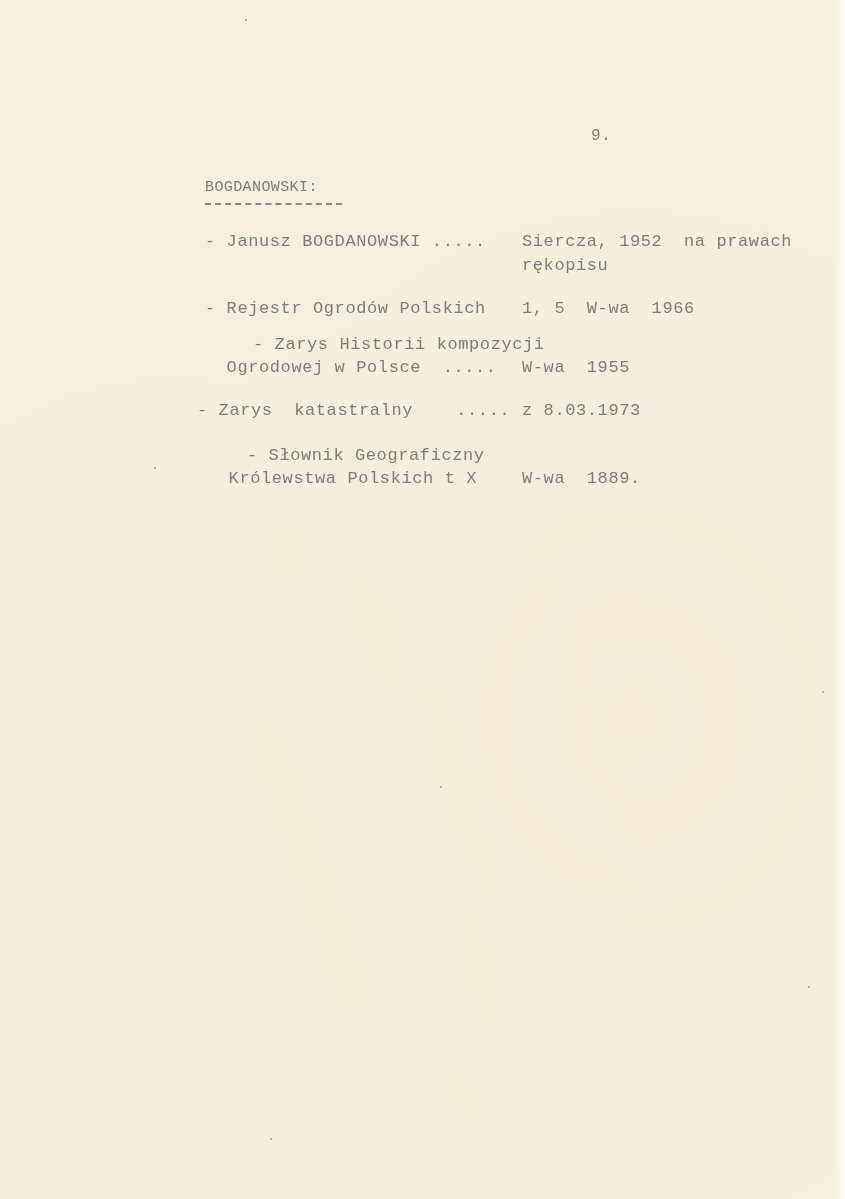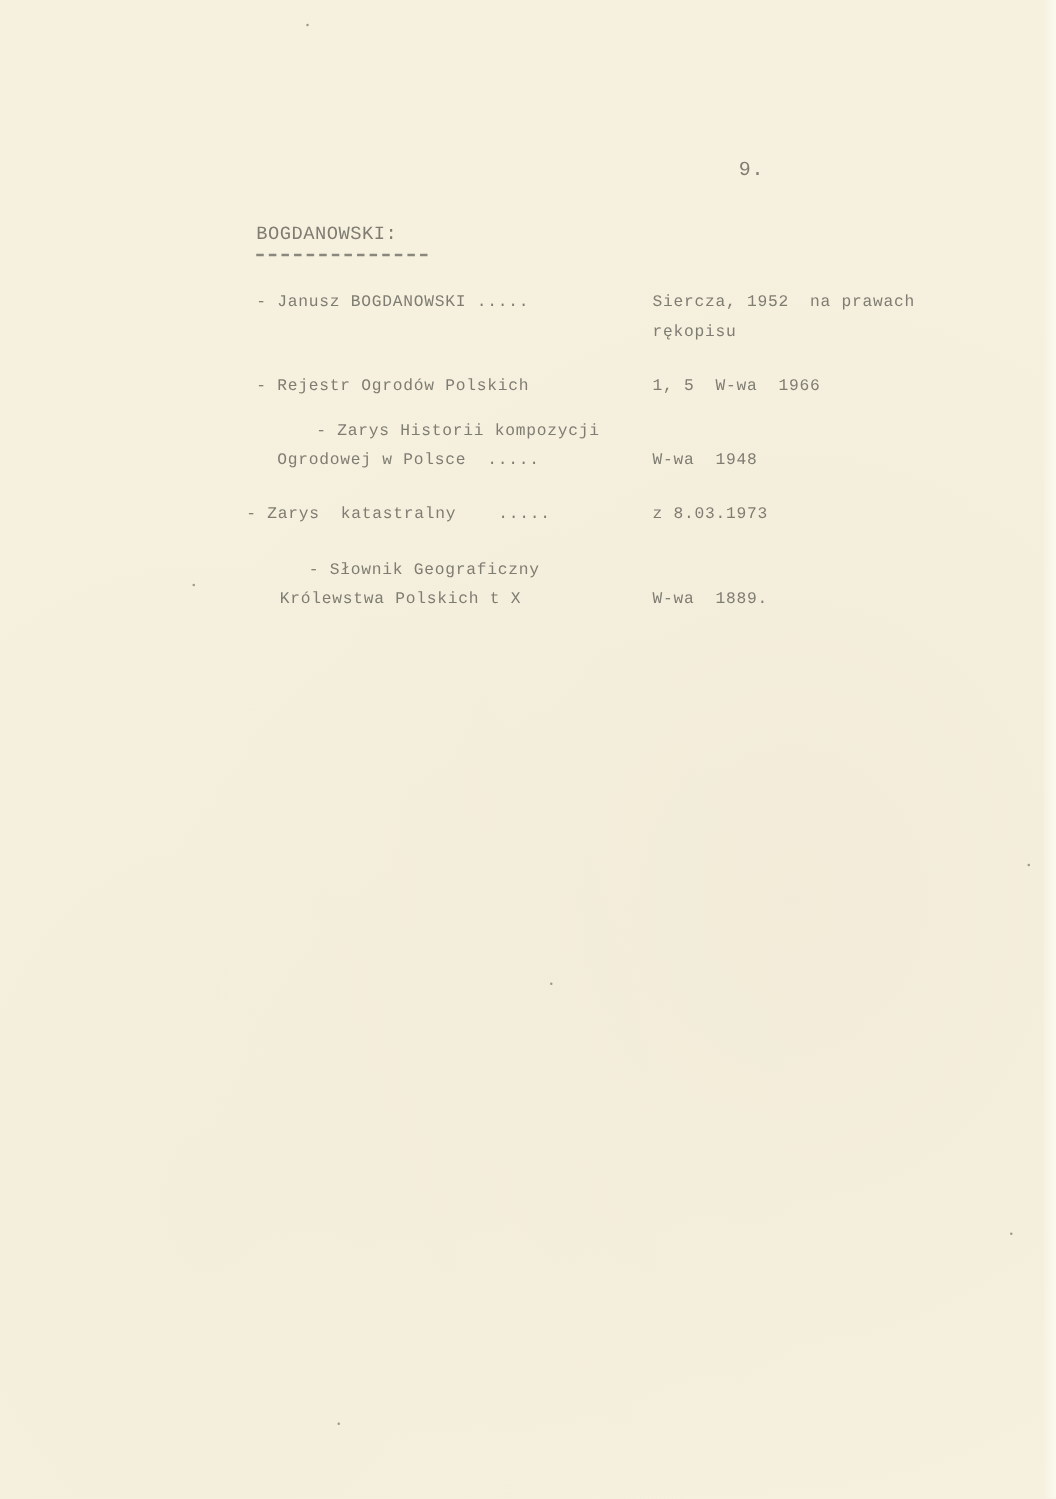--- a/index.html
+++ b/index.html
@@ -25,21 +25,21 @@
         #f6f1df;
     }
     .right-edge {
       position: absolute;
       right: 0; top: 0;
       width: 10px; height: 1199px;
       background: linear-gradient(to right, #f6f1df, #fbf9f2);
     }
     .t {
       position: absolute;
-      font-size: 13px;
+      font-size: 17px;
       letter-spacing: 0.6px;
       white-space: pre;
       line-height: 18px;
       color: #7f7c72;
     }
     .page-num { left: 591px; top: 127px; font-size: 16px; }
     .heading { left: 205px; top: 179px; font-size: 15px; letter-spacing: 0.4px; }
     .underline {
       position: absolute;
       left: 205px; top: 203px;
@@ -60,21 +60,21 @@
 
 <div class="t" style="left:205px; top:233px;">- Janusz BOGDANOWSKI .....</div>
 <div class="t" style="left:522px; top:233px;text-align:center;">Siercza, 1952  na prawach</div>
 <div class="t" style="left:522px; top:257px;text-align:right;">rękopisu</div>
 
 <div class="t" style="left:205px; top:300px;">- Rejestr Ogrodów Polskich</div>
 <div class="t" style="left:522px; top:300px;">1, 5  W-wa  1966</div>
 
 <div class="t" style="left:205px; top:336px;margin-left:48px;">- Zarys Historii kompozycji</div>
 <div class="t" style="left:205px; top:359px;">  Ogrodowej w Polsce  .....</div>
-<div class="t" style="left:522px; top:359px;">W-wa  1948</div>
+<div class="t" style="left:522px; top:359px;">W-wa  1955</div>
 
 <div class="t" style="left:197px; top:402px;">- Zarys  katastralny    .....</div>
 <div class="t" style="left:522px; top:402px;">z 8.03.1973</div>
 
 <div class="t" style="left:207px; top:447px;margin-left:40px;">- Słownik Geograficzny</div>
 <div class="t" style="left:207px; top:470px;">  Królewstwa Polskich t X</div>
 <div class="t" style="left:522px; top:470px;">W-wa  1889.</div>
 
 <div class="speck" style="left:245px; top:19px;"></div>
 <div class="speck" style="left:154px; top:467px;"></div>

